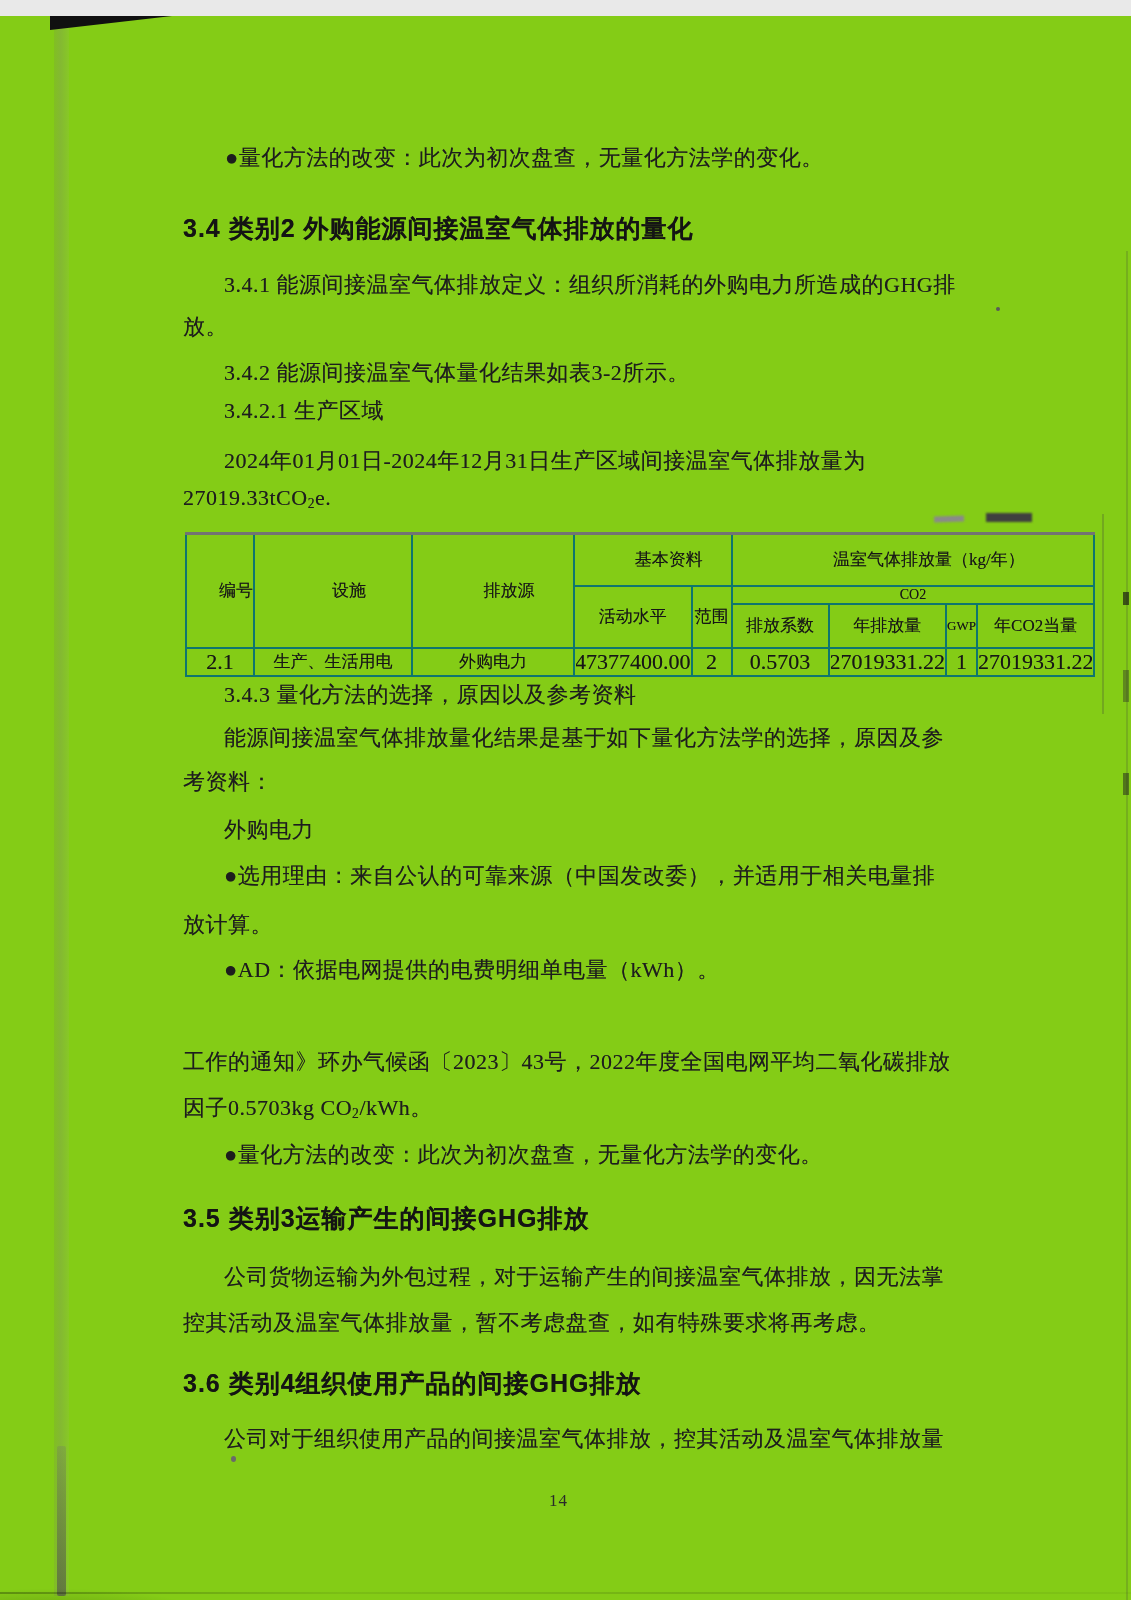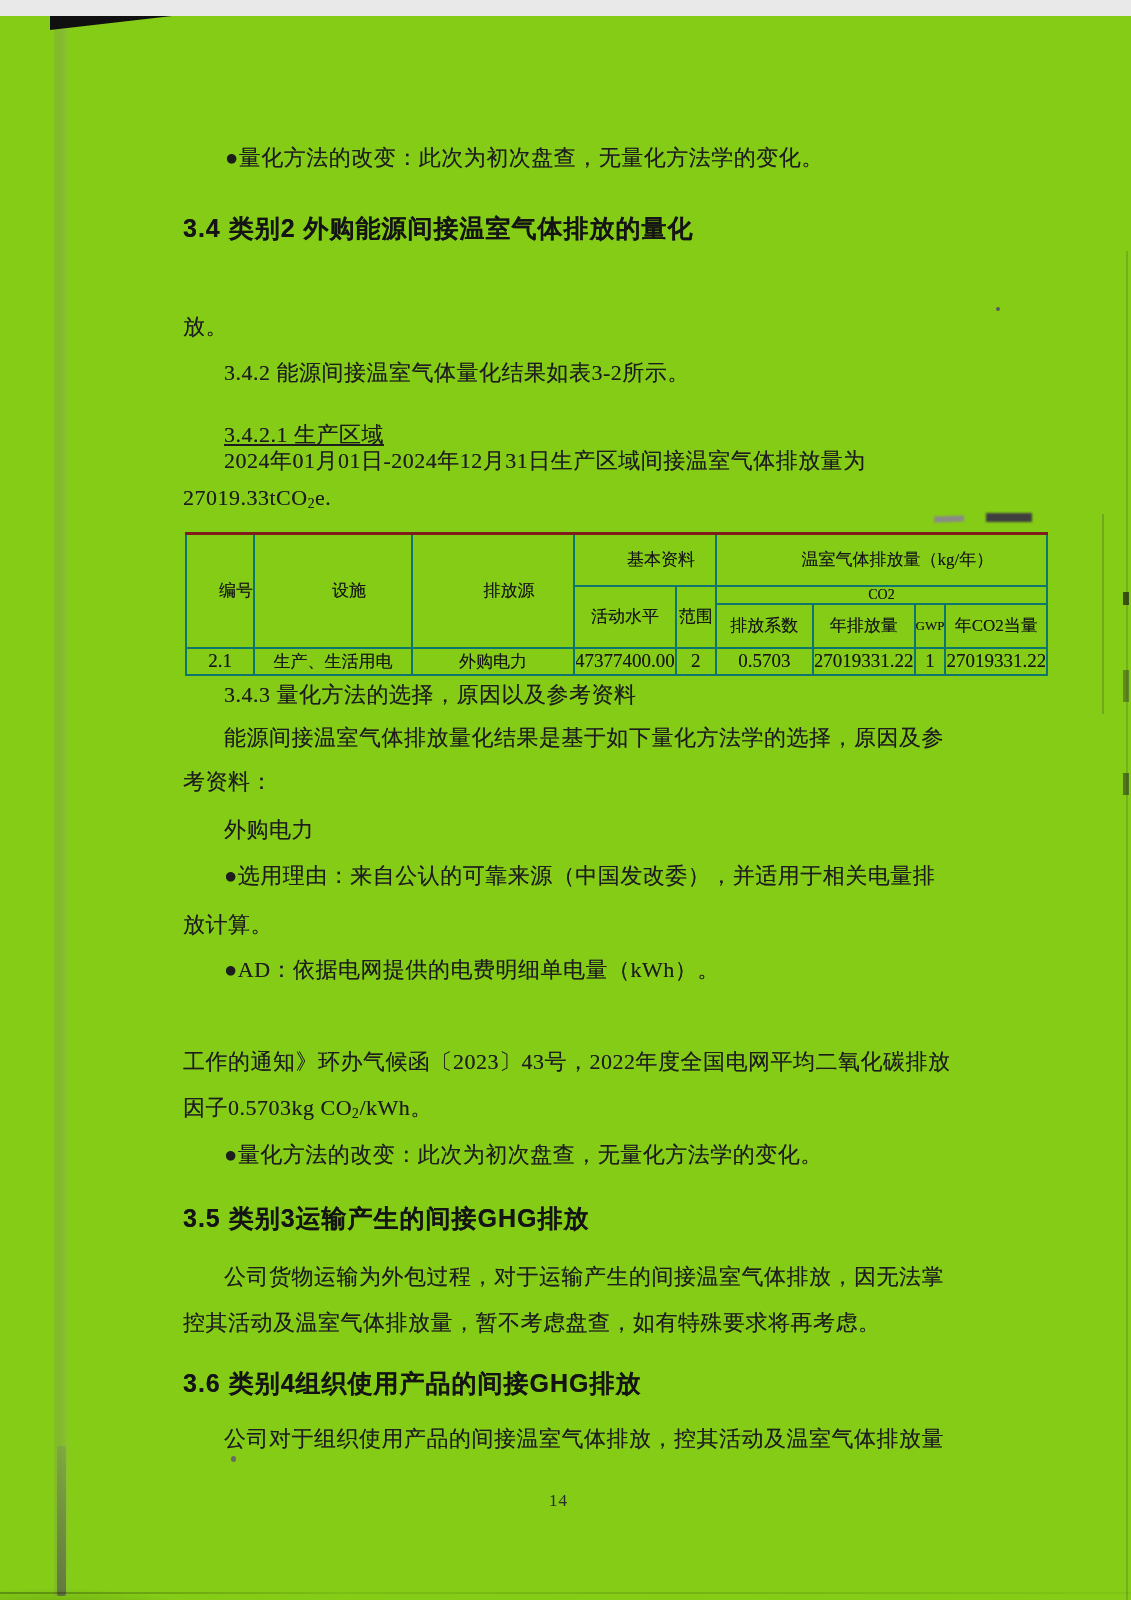--- a/index.html
+++ b/index.html
@@ -20,28 +20,28 @@
   }
   sub.s2{font-size:0.62em;vertical-align:-0.25em;}
   
   .ghg-table{
     position:absolute;left:185px;top:516px;border-collapse:collapse;
     table-layout:fixed;text-align:center;color:#161616;
     font-family:"Liberation Serif","DejaVu Serif",serif;
     text-shadow:0 0 0.4px rgba(30,30,30,0.55);
   }
   .ghg-table td{border:2px solid #0f766e;padding:0;font-size:17px;overflow:hidden;}
-  .ghg-table tr.r1 td{border-top:3px solid #7f1d1d;padding-left:32px;}
+  .ghg-table tr.r1 td{border-top:3px solid #737373;padding-left:32px;}
   .ghg-table tr.r1{height:52px;}
   .ghg-table tr.r2{height:18px;}
   .ghg-table tr.r3{height:44px;}
   .ghg-table tr.rd{height:27px;}
   .ghg-table td.co2h{font-size:14px;line-height:14px;}
   .ghg-table td.gwp{font-size:13px;}
-  .ghg-table td.num{font-size:19px;letter-spacing:0;border-radius:8px;}
+  .ghg-table td.num{font-size:22px;letter-spacing:0;border-radius:8px;}
   
   .art{position:absolute;}
   .fold-strip{left:54px;top:0;width:15px;height:1580px;
     background:linear-gradient(to right,rgba(110,110,110,0.14),rgba(130,130,130,0.26) 45%,rgba(170,170,170,0.10));}
   .fold-dark{left:57px;top:1430px;width:9px;height:150px;border-radius:2px;
     background:linear-gradient(to bottom,rgba(110,110,110,0.25),rgba(75,75,75,0.6));}
   .top-wedge{left:50px;top:0;width:0;height:0;
     border-top:14px solid #101010;border-right:122px solid transparent;}
   .bottom-hairline{left:0;top:1576px;width:1131px;height:2px;
     background:linear-gradient(to right,rgba(0,0,0,0.28),rgba(0,0,0,0.07) 30%,rgba(0,0,0,0.12) 60%,rgba(0,0,0,0.04));}
@@ -75,24 +75,25 @@
   <div class="art tick3"></div>
   <div class="art smudge1"></div>
   <div class="art smudge2"></div>
   <div class="art dot1"></div>
   <div class="art dot2"></div>
 
   <div class="line" style="left:225px;top:127px;">●量化方法的改变：此次为初次盘查，无量化方法学的变化。</div>
 
   <div class="heading" style="left:183px;top:196px;">3.4 类别2 外购能源间接温室气体排放的量化</div>
 
+  <div class="line" style="left:224px;top:254px;">3.4.1 能源间接温室气体排放定义：组织所消耗的外购电力所造成的GHG排</div>
   <div class="line" style="left:183px;top:296px;">放。</div>
 
   <div class="line" style="left:224px;top:342px;">3.4.2 能源间接温室气体量化结果如表3-2所示。</div>
-  <div class="line" style="left:224px;top:404px;text-decoration:underline;">3.4.2.1 生产区域</div>
+  <div class="line" style="left:224px;top:380px;">3.4.2.1 生产区域</div>
 
   <div class="line" style="left:224px;top:430px;">2024年01月01日-2024年12月31日生产区域间接温室气体排放量为</div>
   <div class="line" style="left:183px;top:469px;"><span>27019.33tCO</span><sub class="s2">2</sub><span>e.</span></div>
 
   <table class="ghg-table">
     <colgroup>
       <col style="width:68px">
         <col style="width:158px">
         <col style="width:162px">
       <col style="width:95px">

